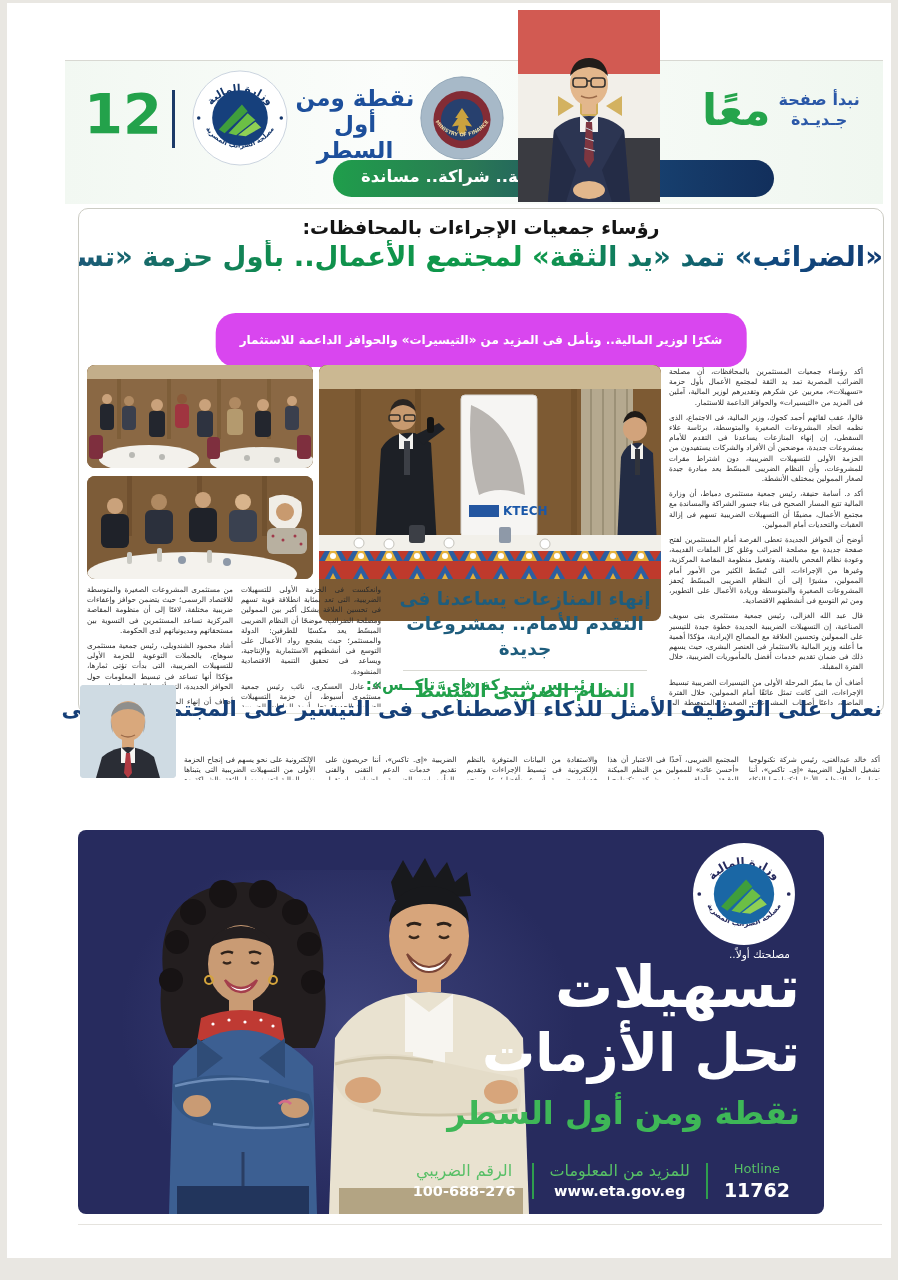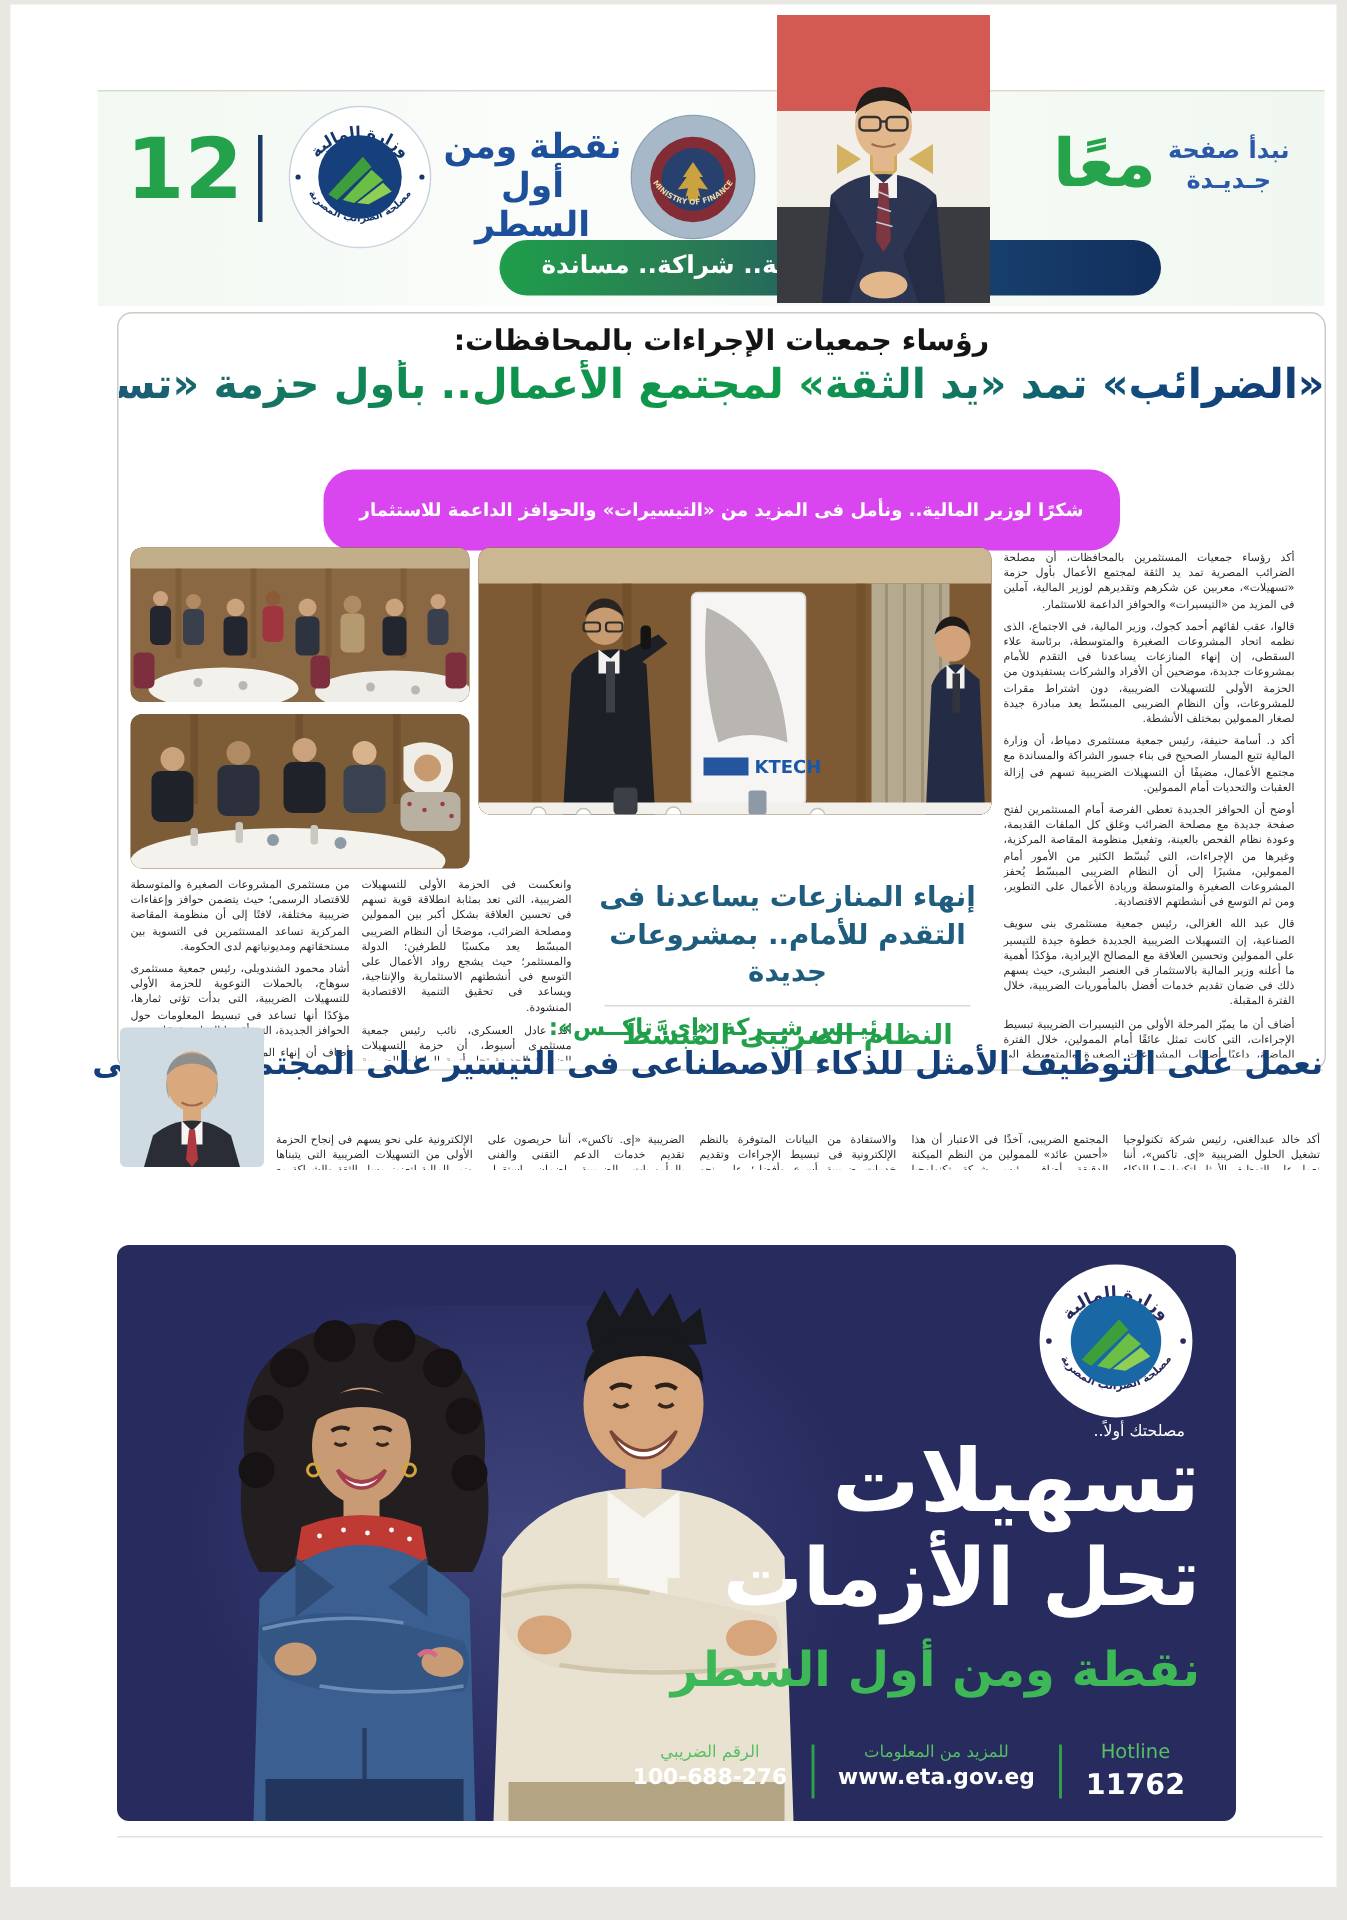--- a/index.html
+++ b/index.html
@@ -51,21 +51,21 @@
   
   .ad{position:absolute;left:78px;top:830px;width:746px;height:384px;background:#272b5e;border-radius:8px;overflow:hidden;}
   .ad-glow{position:absolute;left:40px;top:40px;width:460px;height:340px;
     background:radial-gradient(ellipse at 50% 45%, rgba(90,98,160,.45), rgba(39,43,94,0) 70%);}
   .ad-tagline{position:absolute;right:34px;top:118px;color:#fff;font-size:10.5px;direction:rtl;}
   .ad-title1{position:absolute;right:24px;top:126px;color:#fff;font-weight:bold;font-size:58px;line-height:1.1;direction:rtl;}
   .ad-title2{position:absolute;right:24px;top:194px;color:#fff;font-weight:bold;font-size:53px;line-height:1.1;direction:rtl;}
   .ad-brand{position:absolute;right:24px;top:264px;color:#3eb757;font-weight:bold;font-size:32px;direction:rtl;white-space:nowrap;}
   .ad-info{position:absolute;right:18px;bottom:13px;display:flex;direction:rtl;align-items:stretch;}
   .ad-info .cell{padding:0 16px;text-align:center;}
-  .ad-info .lbl{color:#57bf66;font-size:11px;margin-bottom:3px;direction:rtl;}
+  .ad-info .lbl{color:#57bf66;font-size:16px;margin-bottom:3px;direction:rtl;}
   .ad-info .lbl.en{font-size:13px;}
   .ad-info .val{color:#fff;font-weight:bold;font-size:14.5px;direction:ltr;}
   .ad-info .val.big{font-size:19px;}
   .ad-divider{width:2px;background:#2f9e4d;margin:2px 0;}
 
   .footer-line{position:absolute;left:78px;top:1224px;width:804px;height:1px;background:#e5e3de;}
   .edge-bottom{position:absolute;left:0;top:1258px;width:898px;height:22px;background:#e9e7e2;}
 </style>
 </head>
 <body>
@@ -245,21 +245,21 @@
             <rect x="70" y="72" width="5" height="14" rx="2"></rect>
             <rect x="120" y="74" width="5" height="13" rx="2"></rect>
           </g>
       <g fill="#8e99a8">
             <circle cx="95" cy="84" r="4"></circle>
             <circle cx="140" cy="86" r="4"></circle>
           </g>
     </svg>
   </div>
 
-  <div class="photo" style="left:240px;top:156px;width:342px;height:178px;">
+  <div class="photo" style="left:240px;top:156px;width:342px;height:256px;">
     <svg viewBox="0 0 342 214" width="342" height="214">
       <rect width="342" height="214" fill="#7d5a33"></rect>
       <rect width="342" height="24" fill="#cbb892"></rect>
       <g fill="#694a26" opacity="0.55">
             <rect x="36" y="24" width="6" height="150"></rect>
             <rect x="96" y="24" width="6" height="150"></rect>
             <rect x="252" y="24" width="6" height="150"></rect>
           </g>
       <rect x="262" y="24" width="52" height="150" fill="#b5a98f"></rect>
       <g stroke="#9c9177" stroke-width="2">

